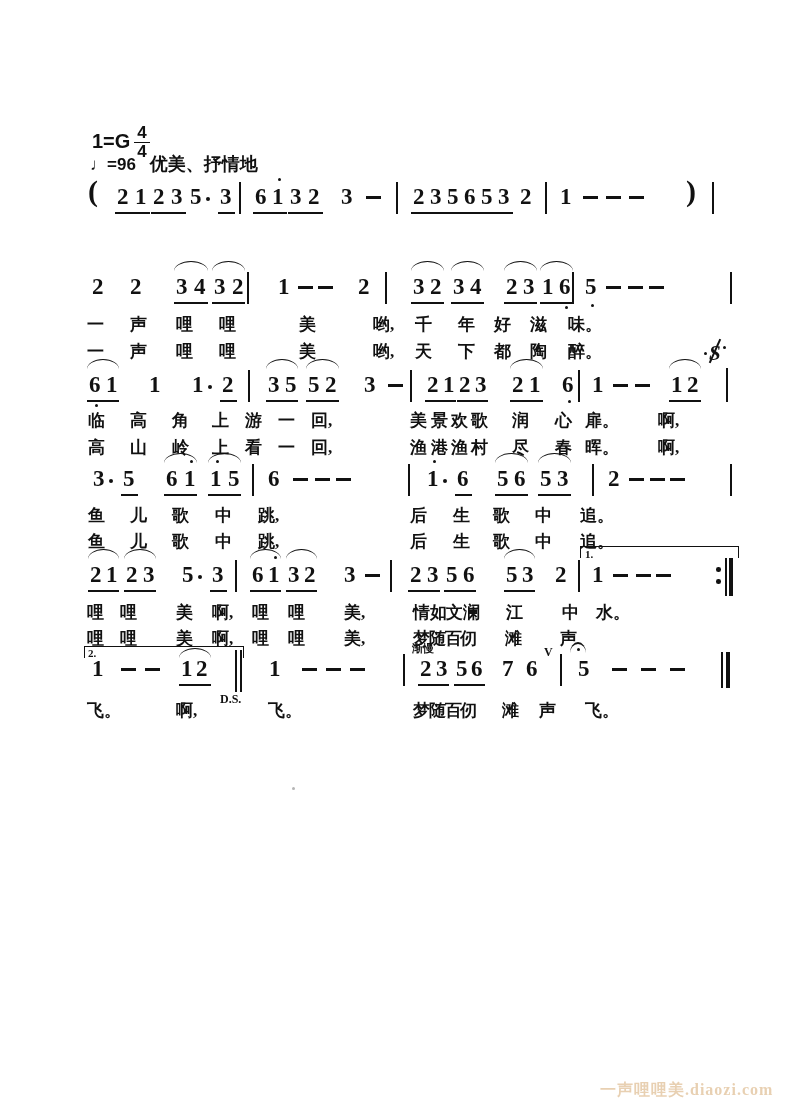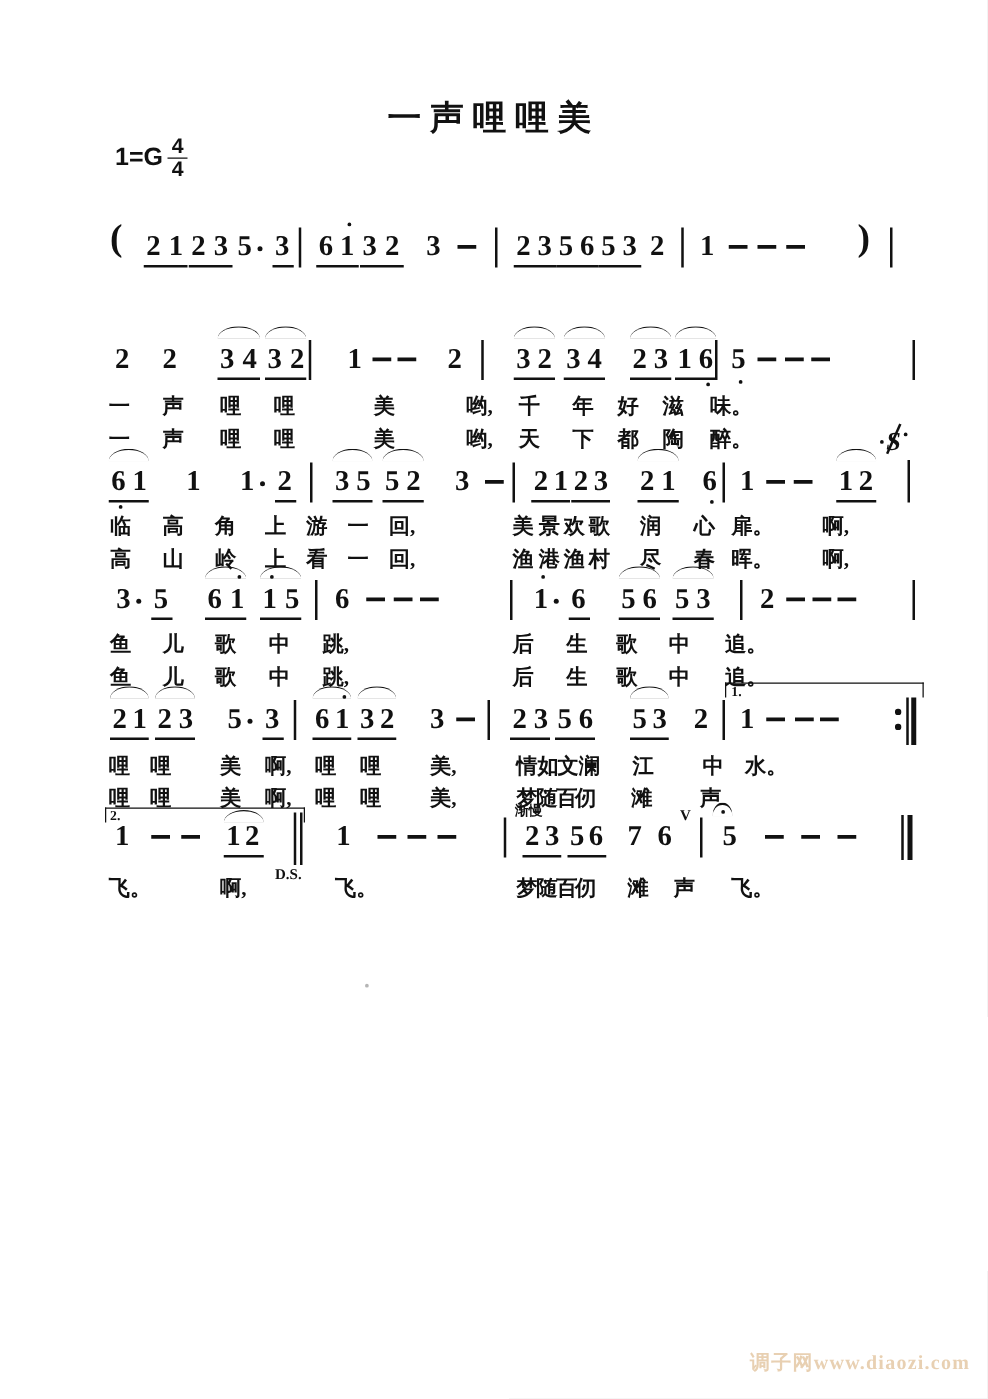--- a/index.html
+++ b/index.html
@@ -18,47 +18,49 @@
   .nd{width:4.2px;height:4.2px;border-radius:50%;background:#111;}
   .v{height:11px;border:1.6px solid #111;border-bottom:none;}
   .t{font:bold 15px "Liberation Serif",serif;white-space:nowrap;}
   .ly{font:bold 17px "Liberation Serif",serif;white-space:nowrap;}
   .sg{font:italic bold 21px "Liberation Serif",serif;}
   .ss{width:1.6px;height:26px;background:#111;transform:rotate(24deg);}
   .gray-dot{width:3px;height:3px;border-radius:50%;background:#b5b5b5;}
 
   .title{position:absolute;top:76px;left:0;width:100%;text-align:center;
          font:bold 27px "Liberation Serif",serif;letter-spacing:7px;}
-  .keysig{position:absolute;left:92px;top:108px;font:bold 20px "Liberation Sans",sans-serif;}
+  .keysig{position:absolute;left:92px;top:124px;font:bold 20px "Liberation Sans",sans-serif;}
   .frac{display:inline-block;vertical-align:middle;text-align:center;
         font:bold 17px "Liberation Sans",sans-serif;line-height:1.05;margin-left:4px;}
   .frac .num{display:block;border-bottom:1.7px solid #111;padding:0 3px;}
   .frac .den{display:block;padding:0 3px;}
   .temporow{position:absolute;left:90px;top:152px;font:bold 17px "Liberation Sans",sans-serif;}
   .expr{font:bold 18px "Liberation Serif",serif;margin-left:14px;}
   .credits{position:absolute;left:577px;top:126px;width:160px;text-align:right;
            font:bold 18px "Liberation Serif",serif;line-height:27px;}
   .wm-shadow{position:absolute;left:600px;top:1080px;font:bold 16px "Liberation Serif",serif;
              color:rgba(205,150,85,0.45);letter-spacing:1px;}
   .wm-name{position:absolute;left:608px;top:1034px;font:bold 37px "Liberation Sans",sans-serif;
            color:#8b8b8b;letter-spacing:3px;}
   .wm-url{position:absolute;left:565px;top:1074px;font:bold 26px "Liberation Sans",sans-serif;
           color:#8b8b8b;}
 </style>
 </head>
 <body>
 
 <div class="page">
 
-  <div class="title">一声哩哩美</div>
 
   <div class="keysig">
     <span>1=G</span><span class="frac"><span class="num">4</span><span class="den">4</span></span>
   </div>
 
+  <div class="temporow">
+    <span>♩</span><span>=96</span><span class="expr">优美、抒情地</span>
+  </div>
 
 
   <div style="position:absolute;left:0;top:0;width:100%;height:100%;">
       <div class="i t" style="left: 88px; top: 174px; font-size: 30px;">(</div>
       <div class="i n" style="left: 117px; top: 184px;">2</div>
       <div class="i n" style="left: 135px; top: 184px;">1</div>
       <div class="i n" style="left: 153px; top: 184px;">2</div>
       <div class="i n" style="left: 171px; top: 184px;">3</div>
       <div class="i n" style="left: 190px; top: 184px;">5</div>
       <div class="i nd" style="left: 206px; top: 197px;"></div>
@@ -408,15 +410,15 @@
       <div class="i ly" style="left: 413px; top: 699px;">梦</div>
       <div class="i ly" style="left: 429px; top: 699px;">随</div>
       <div class="i ly" style="left: 445px; top: 699px;">百</div>
       <div class="i ly" style="left: 460px; top: 699px;">仞</div>
       <div class="i ly" style="left: 502px; top: 699px;">滩</div>
       <div class="i ly" style="left: 539px; top: 699px;">声</div>
       <div class="i ly" style="left: 585px; top: 699px;">飞。</div>
       <div class="i gray-dot" style="left: 292px; top: 787px;"></div>
     </div>
 
-  <div class="wm-shadow">调子网www.diaozi.com</div>
+  <div class="wm-shadow">一声哩哩美.diaozi.com</div>
 
 </div>
 
 </body></html>

